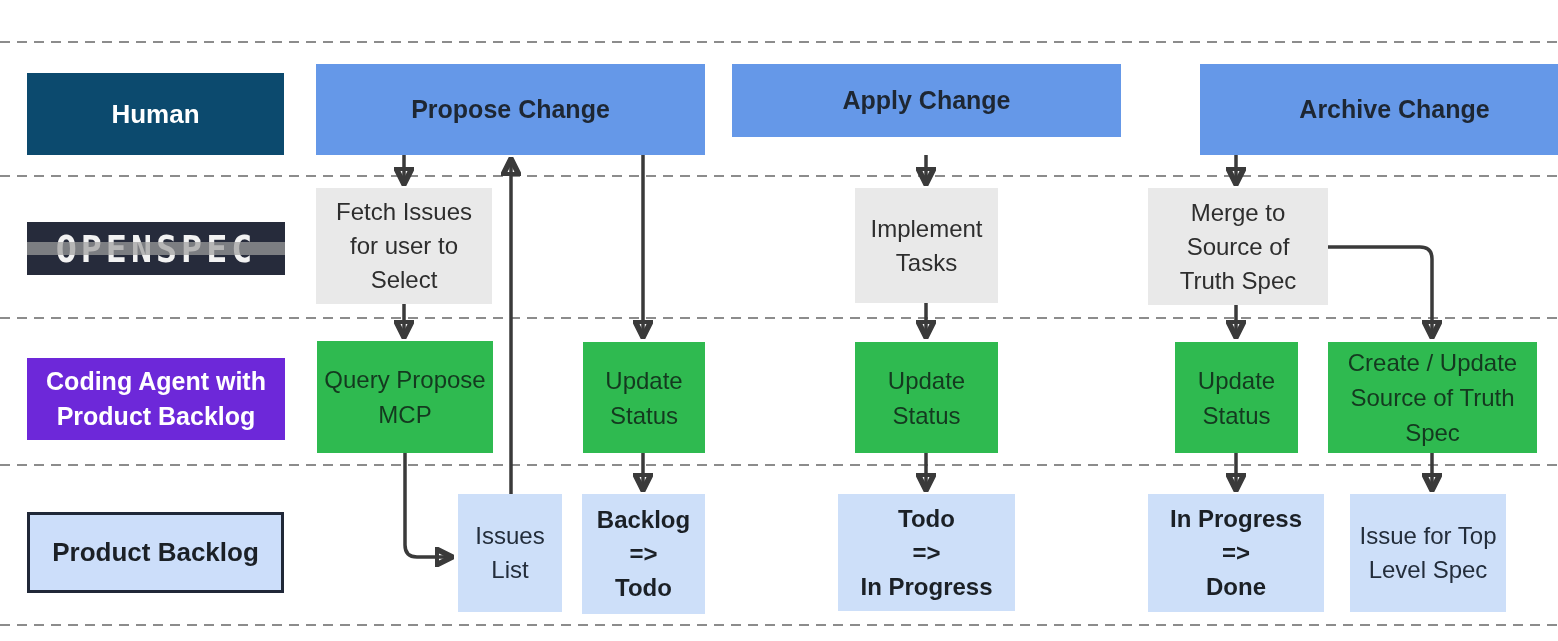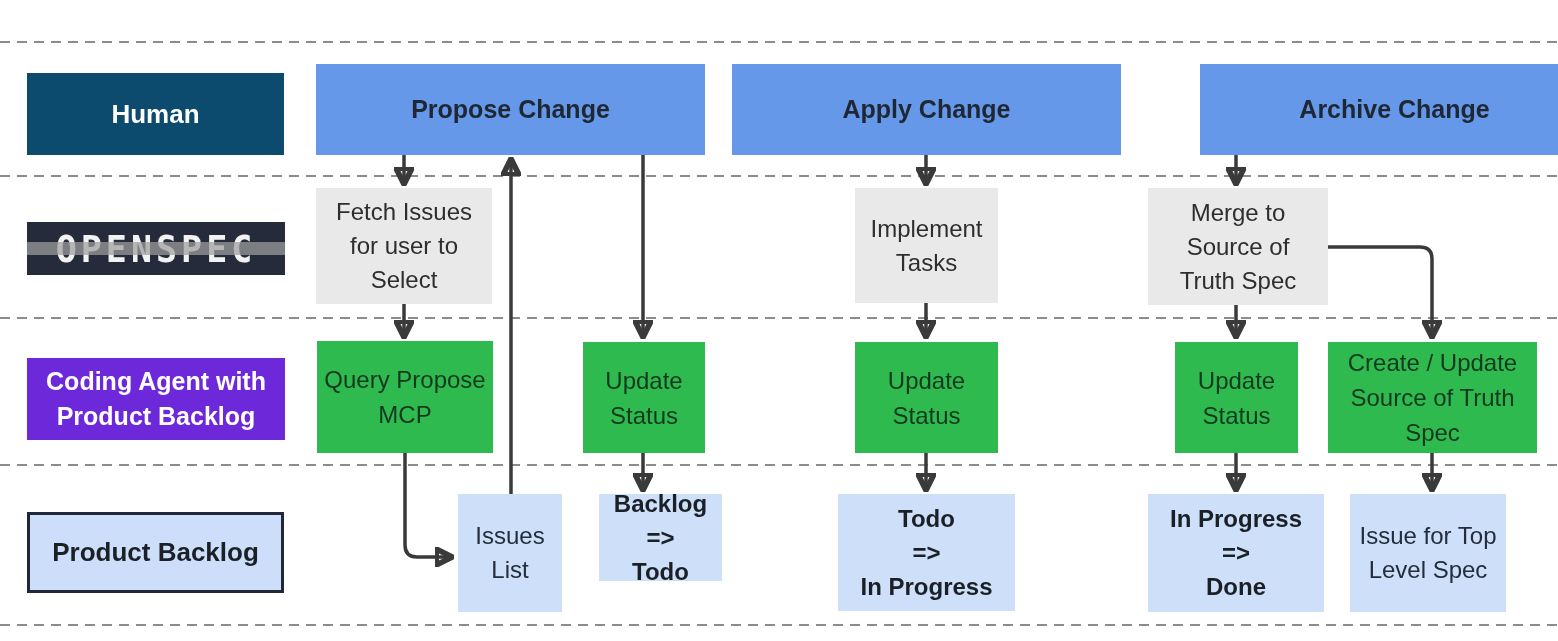--- a/index.html
+++ b/index.html
@@ -66,21 +66,21 @@
     <path d="M926 453 L926 487" marker-end="url(#ah)"></path>
     <path d="M1236 155 L1236 181" marker-end="url(#ah)"></path>
     <path d="M1236 305 L1236 334" marker-end="url(#ah)"></path>
     <path d="M1236 453 L1236 487" marker-end="url(#ah)"></path>
     <path d="M1324 247 L1420 247 Q1432 247 1432 259 L1432 334" marker-end="url(#ah)"></path>
     <path d="M1432 453 L1432 487" marker-end="url(#ah)"></path>
   </svg>
 
   <div class="node lane-human" style="left:27px;top:73px;width:257px;height:82px">Human</div>
   <div class="node header" style="left:316px;top:64px;width:389px;height:91px">Propose Change</div>
-  <div class="node header" style="left:732px;top:64px;width:389px;height:91px">Apply Change</div>
+  <div class="node header" style="left:732px;top:64px;width:389px;height:73px">Apply Change</div>
   <div class="node header" style="left:1200px;top:64px;width:389px;height:91px">Archive Change</div>
 
   <div class="logo">
     <span class="logo-text">OPENSPEC</span>
     <div class="stripe"></div>
   </div>
   <div class="node gray" style="left:316px;top:188px;width:176px;height:116px">Fetch Issues
 for user to
 Select</div>
   <div class="node gray" style="left:855px;top:188px;width:143px;height:115px">Implement
@@ -99,21 +99,21 @@
 Status</div>
   <div class="node green" style="left:1175px;top:342px;width:123px;height:111px">Update
 Status</div>
   <div class="node green" style="left:1328px;top:342px;width:209px;height:111px">Create / Update
 Source of Truth
 Spec</div>
 
   <div class="node lane-backlog" style="left:27px;top:512px;width:257px;height:81px">Product Backlog</div>
   <div class="node blue" style="left:458px;top:494px;width:104px;height:118px">Issues
 List</div>
-  <div class="node blue bold" style="left:599px;top:494px;width:123px;height:87px">Backlog
+  <div class="node blue bold" style="left:582px;top:494px;width:123px;height:120px">Backlog
 =&gt;
 Todo</div>
   <div class="node blue bold" style="left:838px;top:494px;width:177px;height:117px">Todo
 =&gt;
 In Progress</div>
   <div class="node blue bold" style="left:1148px;top:494px;width:176px;height:118px">In Progress
 =&gt;
 Done</div>
   <div class="node blue" style="left:1350px;top:494px;width:156px;height:118px">Issue for Top
 Level Spec</div>

